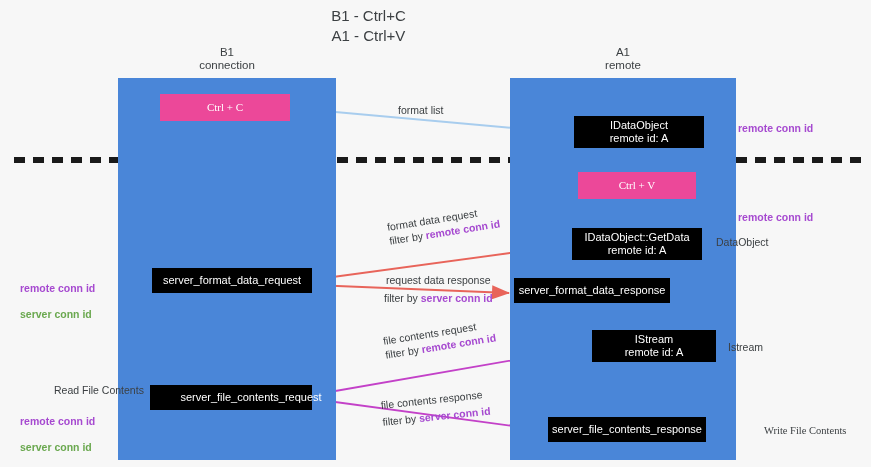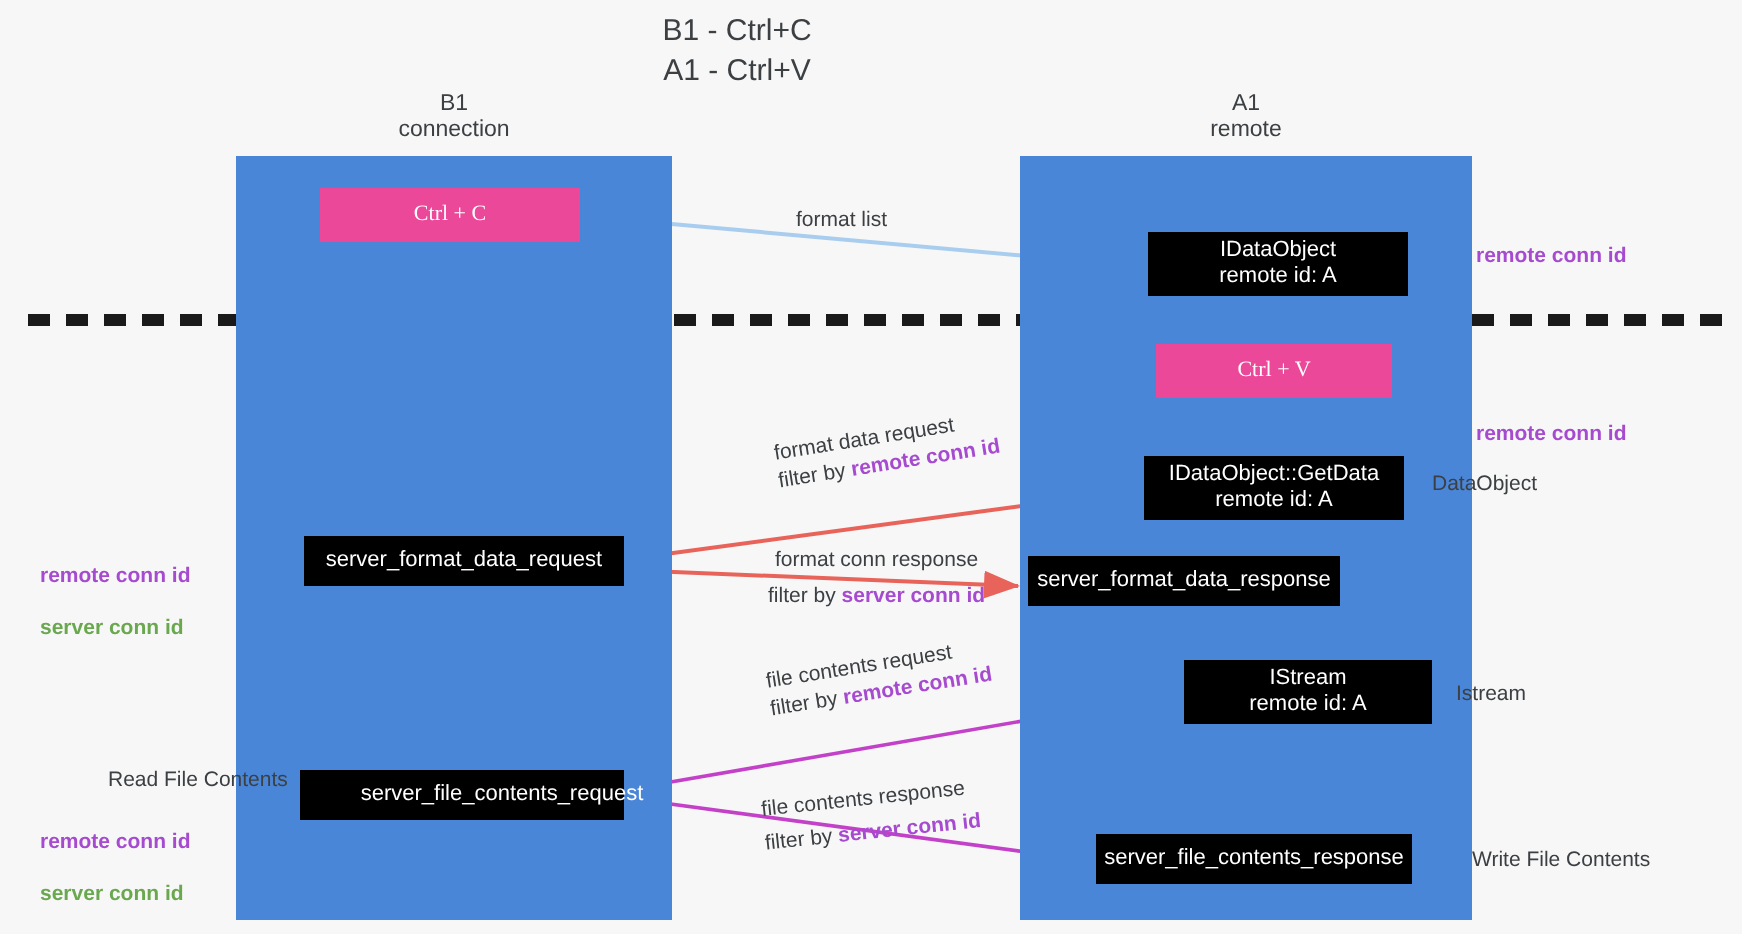--- a/index.html
+++ b/index.html
@@ -85,21 +85,21 @@
     white-space: pre-line;
   }
   .purple { color: #a64ad0; font-weight: bold; }
   .green-t { color: #6aa84f; font-weight: bold; }
   .plain { color: #3c4043; font-weight: normal; }
 
   #label-remote-1 { left: 738px; top: 122px; }
   #label-remote-2 { left: 738px; top: 211px; }
   #label-dataobject { left: 716px; top: 236px; }
   #label-istream    { left: 728px; top: 341px; }
-  #label-write-file { left: 736px; top: 424px; }
+  #label-write-file { left: 764px; top: 424px; font-family: Liberation Serif, serif; }
 
   #label-left-conn  { left: 20px;  top: 269px; }
   #label-read-file  { left: 26px;  top: 384px; padding-left: 28px; }
   #label-left-conn2 { left: 20px;  top: 402px; }
 
   
   .edge-label {
     font-size: 10.5px;
     line-height: 14px;
     color: #3c4043;
@@ -209,21 +209,21 @@
 </div>
 
 <div class="abs edge-label" id="edge-fdreq">
   <div>format data request</div>
   <div>
     <span>filter by </span><span class="purple">remote conn id</span>
   </div>
 </div>
 
 <div class="abs edge-label" id="edge-fdresp">
-  <div style="text-align:center">format conn response</div>
+  <div style="text-align:center">request data response</div>
   <div style="margin-top:4px">
     <span>filter by </span><span class="purple">server conn id</span>
   </div>
 </div>
 
 <div class="abs edge-label" id="edge-fcreq">
   <div>file contents request</div>
   <div>
     <span>filter by </span><span class="purple">remote conn id</span>
   </div>

